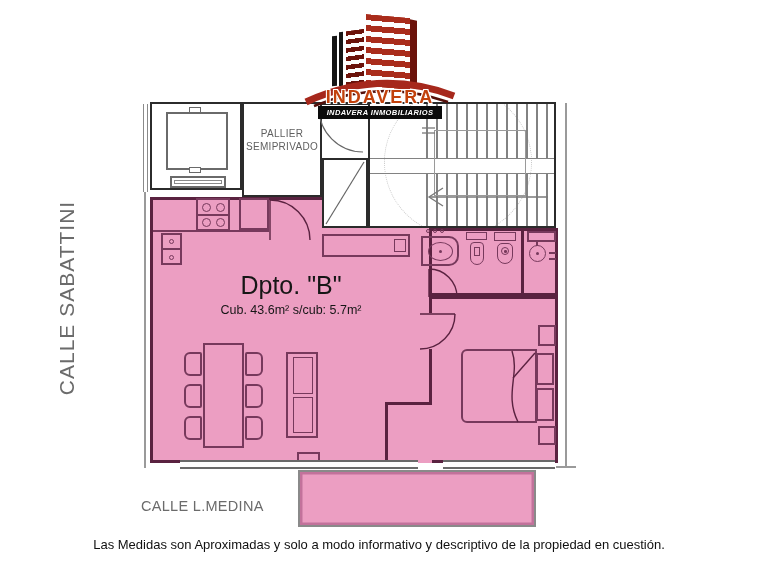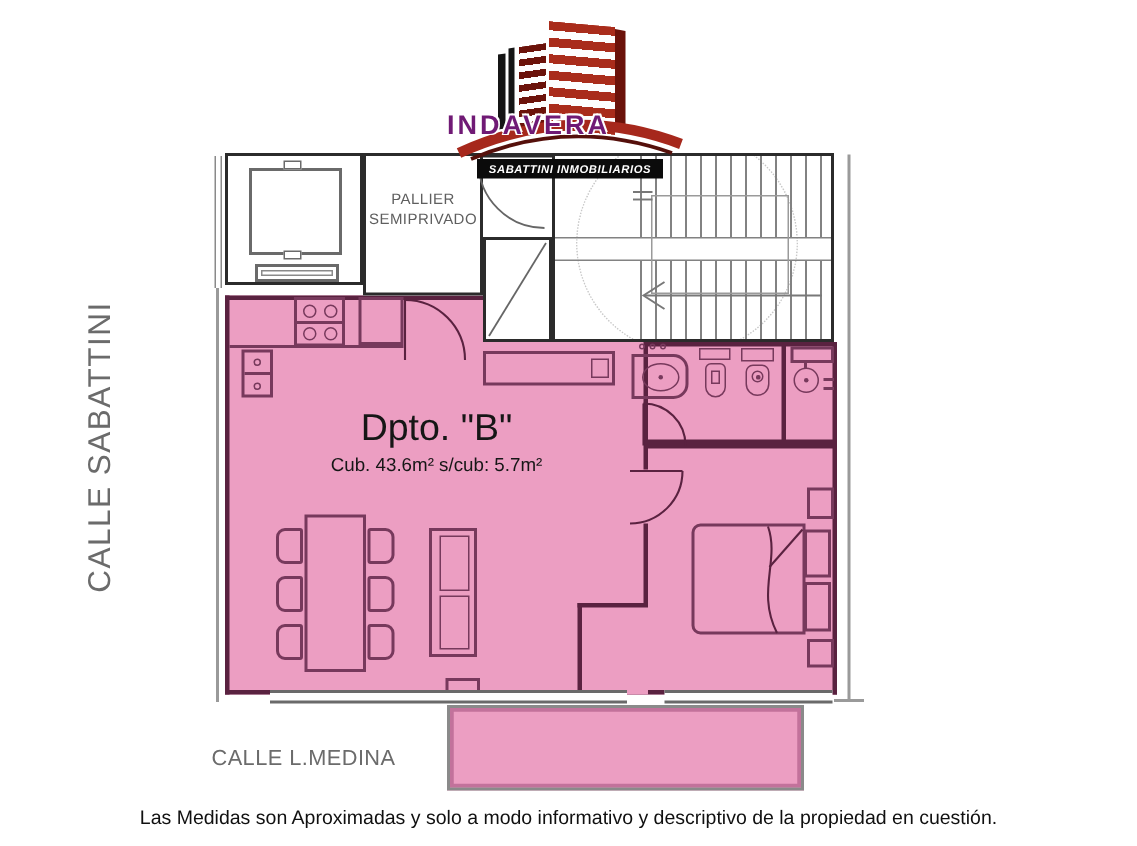--- a/index.html
+++ b/index.html
@@ -150,22 +150,22 @@
       <div class="abs" style="left:34px;top:28px;width:5px;height:50px;background:#151515;transform:skewY(-8deg);"></div>
       <div class="abs" style="left:41px;top:24px;width:4px;height:54px;background:#151515;transform:skewY(-8deg);"></div>
       <div class="abs" style="left:48px;top:22px;width:18px;height:56px;background:repeating-linear-gradient(180deg,var(--logo_dark_red) 0 4.5px,#fdfdfd 4.5px 8.5px);transform:skewY(-8deg);"></div>
       <div class="abs" style="left:68px;top:8px;width:44px;height:72px;background:repeating-linear-gradient(180deg,var(--logo_red) 0 6px,#fdfdfd 6px 11px);transform:skewY(5deg);"></div>
       <div class="abs" style="left:112px;top:12px;width:7px;height:66px;background:var(--logo_dark_red);transform:skewY(12deg);"></div>
     </div>
     <svg class="abs" style="left:0;top:58px;" width="164" height="42" viewBox="0 0 164 42">
       <path d="M 8 36 Q 82 2 156 30" stroke="#A6281C" stroke-width="7" fill="none"></path>
       <path d="M 16 40 Q 82 12 150 36" stroke="#55100B" stroke-width="2.5" fill="none"></path>
     </svg>
-    <div class="abs lbl" style="left:0;top:65px;width:164px;text-align:left;font-size:18px;font-weight:bold;letter-spacing:2px;color:#701a75;text-shadow:-1px -1px 0 #fff,1px -1px 0 #fff,-1px 1px 0 #fff,1px 1px 0 #fff;">INDAVERA</div>
-    <div class="abs lbl" style="left:20px;top:98px;width:124px;height:13px;background:var(--banner_bg);color:#fff;font-size:7.5px;font-weight:bold;font-style:italic;letter-spacing:0.4px;text-align:center;line-height:13px;">SABATTINI INMOBILIARIOS</div>
+    <div class="abs lbl" style="left:0;top:79px;width:164px;text-align:center;font-size:18px;font-weight:bold;letter-spacing:2px;color:#c2410c;text-shadow:-1px -1px 0 #fff,1px -1px 0 #fff,-1px 1px 0 #fff,1px 1px 0 #fff;">INDAVERA</div>
+    <div class="abs lbl" style="left:20px;top:98px;width:124px;height:13px;background:var(--banner_bg);color:#fff;font-size:7.5px;font-weight:bold;font-style:italic;letter-spacing:0.4px;text-align:center;line-height:13px;">INDAVERA INMOBILIARIOS</div>
   </div>
 
   <svg id="svg-overlay" viewBox="0 0 758 564">
     <g stroke="#5A2240" stroke-width="1.4" fill="none">
       <path d="M 270 200 A 40 40 0 0 1 310 240"></path>
       <path d="M 270 200 L 270 240"></path>
       <path d="M 429 269 A 28 28 0 0 1 457 297"></path>
       <path d="M 429 269 L 429 297"></path>
       <path d="M 455 314 A 35 35 0 0 1 420 349"></path>
       <path d="M 420 314 L 455 314"></path>

